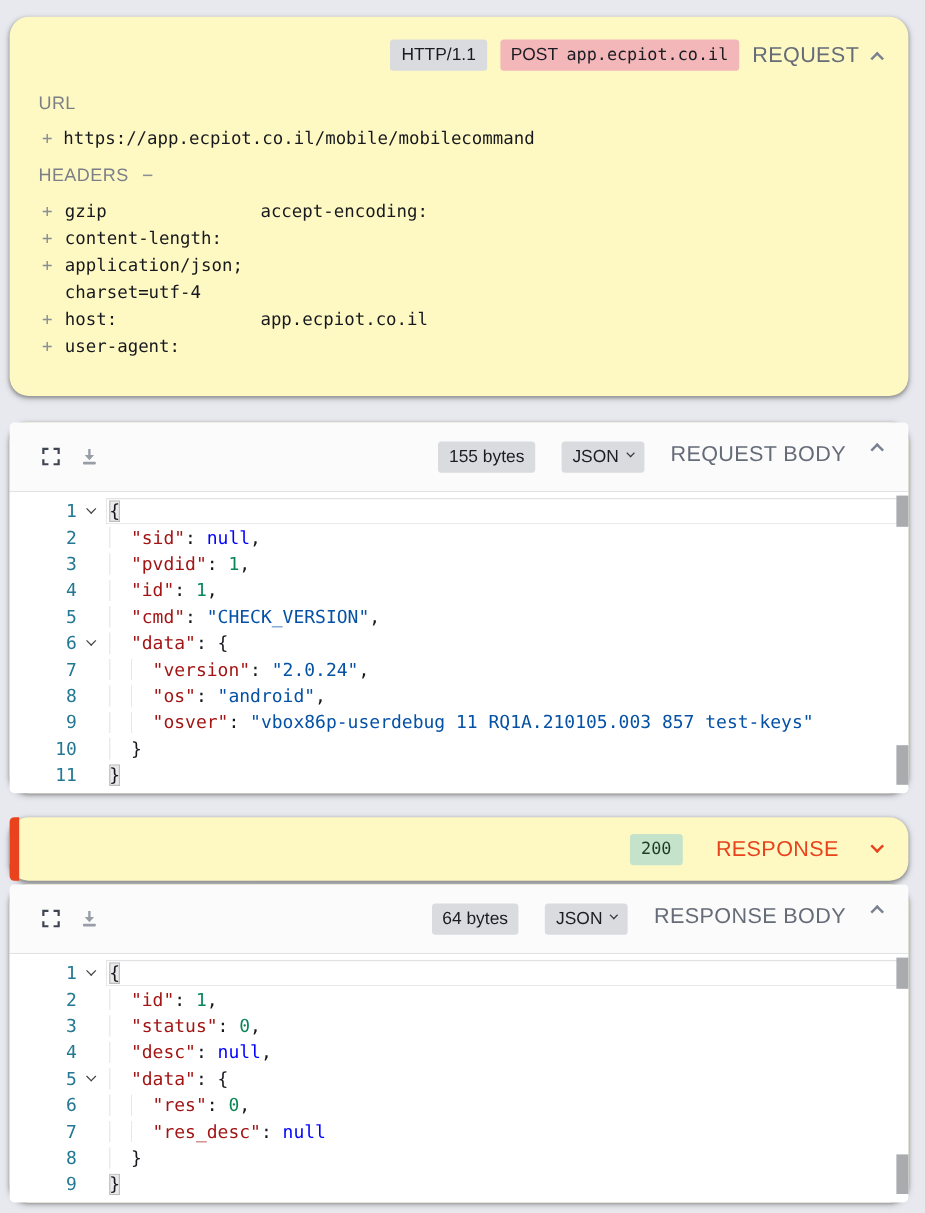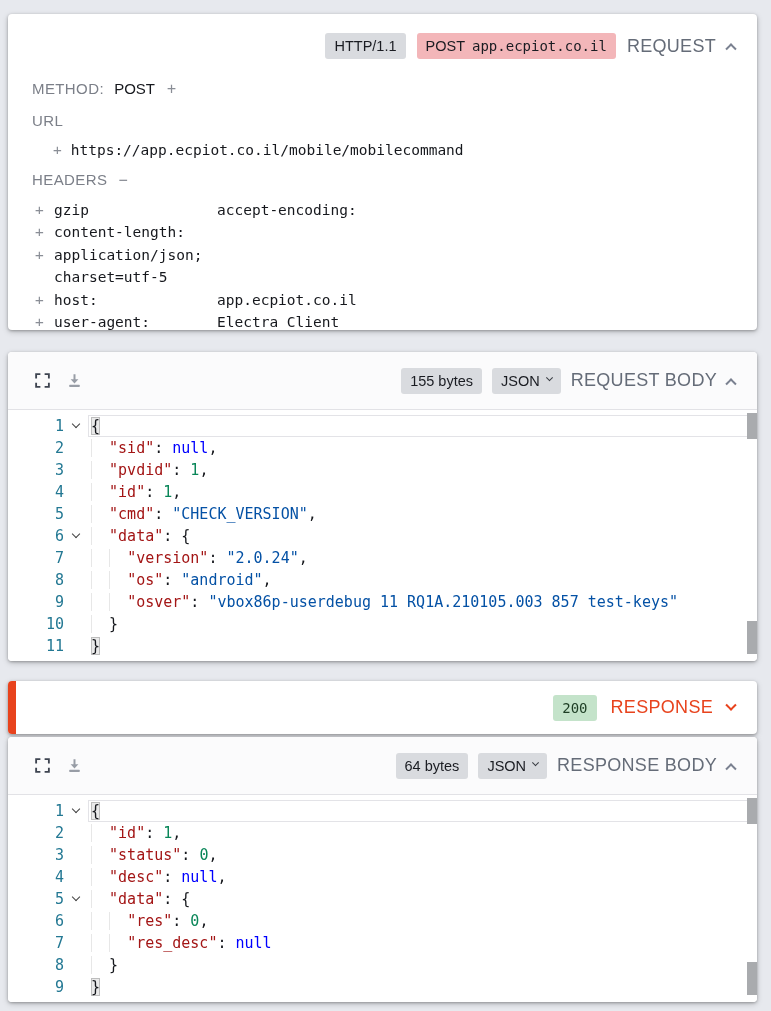--- a/index.html
+++ b/index.html
@@ -5,22 +5,22 @@
   * { box-sizing: border-box; margin: 0; padding: 0; }
   html,body { width:771px; height:1011px; }
   body {
     background:#e7e9ee;
     font-family:"Liberation Sans", sans-serif;
     color:#16181d;
     overflow:hidden;
   }
   .stack { padding:14px 14px 8px 8px; display:flex; flex-direction:column; }
   .card {
-    background:#ffffff;
-    border-radius:4px;
+    background:#fef9c3;
+    border-radius:16px;
     box-shadow:0 1px 3px rgba(0,0,0,.28), 0 2px 6px rgba(0,0,0,.18);
     position:relative;
   }
   .mono { font-family:"DejaVu Sans Mono", monospace; }
 
   
   .chev { display:inline-block; width:8px; height:8px;
           border-right:2.4px solid #7a8190; border-bottom:2.4px solid #7a8190; }
   .chev.up   { transform:rotate(-135deg) translate(-2px,-2px); }
   .chev.down { transform:rotate(45deg) translate(-2px,-2px); }
@@ -38,34 +38,34 @@
   .section-title { font-size:18px; color:#656c78; letter-spacing:.3px; white-space:nowrap; }
 
   
   .card-request { height:316px; padding-bottom:18px; }
   .titlebar { display:flex; justify-content:flex-end; align-items:center; gap:11px;
               padding:19px 22px 6px 24px; }
   .kv { padding-left:24px; margin-top:12px; font-size:15px; line-height:20px; }
   .lbl { color:#7b7f88; letter-spacing:.4px; }
   .plus { color:#8a8e96; font-family:"DejaVu Sans Mono",monospace; }
   .val-sans { color:#16181d; margin-left:6px; }
-  .url-row { padding-left:45px; margin-top:11px; font-size:14.5px; }
+  .url-row { padding-left:27px; margin-top:11px; font-size:14.5px; }
   .url-row .plus { margin-right:9px; }
   .hdr-table { margin-top:9px; }
   .hdr-row { display:grid; grid-template-columns:19px 163px 1fr; padding-left:27px;
              font-family:"DejaVu Sans Mono",monospace; font-size:14.5px; line-height:22.4px; }
 
   
   .body-card { margin-top:22px; }
   .body-card-header { display:flex; align-items:center; height:58px;
                       padding:0 22px 0 26px; border-bottom:1px solid #e2e2e6;
                       border-radius:4px 4px 0 0; background:#fbfbfc; }
   .icon-btn { background:none; border:none; cursor:pointer; padding:0; margin-right:15px;
               display:inline-flex; align-items:center; }
-  .header-right { margin-left:auto; display:flex; align-items:center; gap:10px; }
+  .header-right { margin-left:auto; display:flex; gap:22px; }
   .select-pill { gap:7px; cursor:pointer; border:none; }
 
   
   .editor { position:relative; background:#fff; border-radius:0 0 4px 4px; padding:5px 0 4px 0; }
   .crow { display:flex; line-height:22px; font-family:"DejaVu Sans Mono",monospace; font-size:15px; }
   .lnum { width:56px; text-align:right; color:var(--line-number); flex:none; }
   .foldc { width:24px; flex:none; display:flex; align-items:center; justify-content:center; }
   .ctext { flex:1; white-space:pre; color:#16181d; padding-left:3px; margin-right:1px; }
   .crow.cur .ctext { box-shadow:inset 0 0 0 1px #e3e3e7; }
   .tk-k { color:var(--json-key); }
@@ -74,21 +74,21 @@
   .tk-u { color:var(--json-null); }
   .tk-p { color:#16181d; }
   .tk-m { color:#16181d; background:#eaeaea; box-shadow:inset 0 0 0 1px #bdbdbd; }
   .tk-i { box-shadow:inset 1px 0 0 #e7e7e7; }
   .sthumb { position:absolute; right:0; width:10px; background:#a9abae; }
   .sthumb.top { top:3px; height:26px; }
   .sthumb.bot { bottom:7px; height:33px; }
 
   
   .card-response { margin-top:20px; height:53px; display:flex; align-items:center;
-                   justify-content:flex-end; gap:14px; padding-right:22px; }
+                   justify-content:flex-end; gap:28px; padding-right:22px; }
   .stripe { position:absolute; left:0; top:0; bottom:0; width:8px;
             background:var(--accent-orange); border-radius:4px 0 0 4px; }
   .response-title { color:var(--accent-orange); font-size:18px; letter-spacing:.3px; }
   .card-response-body { margin-top:3px; }
 
   svg { display:block; }
 </style>
 </head>
 <body>
 
@@ -98,25 +98,20 @@
     <div class="titlebar">
       <span class="pill">HTTP/1.1</span>
       <span class="pill pill-endpoint">
         <span>POST</span>
         <span class="ph-mono">app.ecpiot.co.il</span>
       </span>
       <span class="section-title">REQUEST</span>
       <i class="chev up"></i>
     </div>
 
-    <div class="kv" style="margin-top:14px;">
-      <span class="lbl">METHOD:</span>
-      <span class="val-sans">POST</span>
-      <span class="plus" style="margin-left:8px;">+</span>
-    </div>
 
     <div class="kv">
       <span class="lbl">URL</span>
     </div>
     <div class="url-row mono">
       <span class="plus">+</span><span>https://app.ecpiot.co.il/mobile/mobilecommand</span>
     </div>
 
     <div class="kv">
       <span class="lbl">HEADERS</span>
@@ -127,31 +122,30 @@
           <span class="plus">+</span>
           <span>gzip</span>
           <span>accept-encoding:</span>
         </div>
         <div class="hdr-row">
           <span class="plus">+</span>
           <span>content-length:</span>
         </div>
         <div class="hdr-row">
           <span class="plus">+</span>
-          <span>application/json; charset=utf-5</span>
+          <span>application/json; charset=utf-4</span>
         </div>
         <div class="hdr-row">
           <span class="plus">+</span>
           <span>host:</span>
           <span>app.ecpiot.co.il</span>
         </div>
         <div class="hdr-row">
           <span class="plus">+</span>
           <span>user-agent:</span>
-          <span>Electra Client</span>
         </div>
       </div>
   </section>
 
   <section class="card body-card">
     <div class="body-card-header">
       <button class="icon-btn">
         <span>
           <svg width="17" height="17" viewBox="0 0 24 24" fill="none" stroke="#3e4450" stroke-width="2.6">
             <path d="M9 3H3v6M15 3h6v6M21 15v6h-6M9 21H3v-6"></path>

